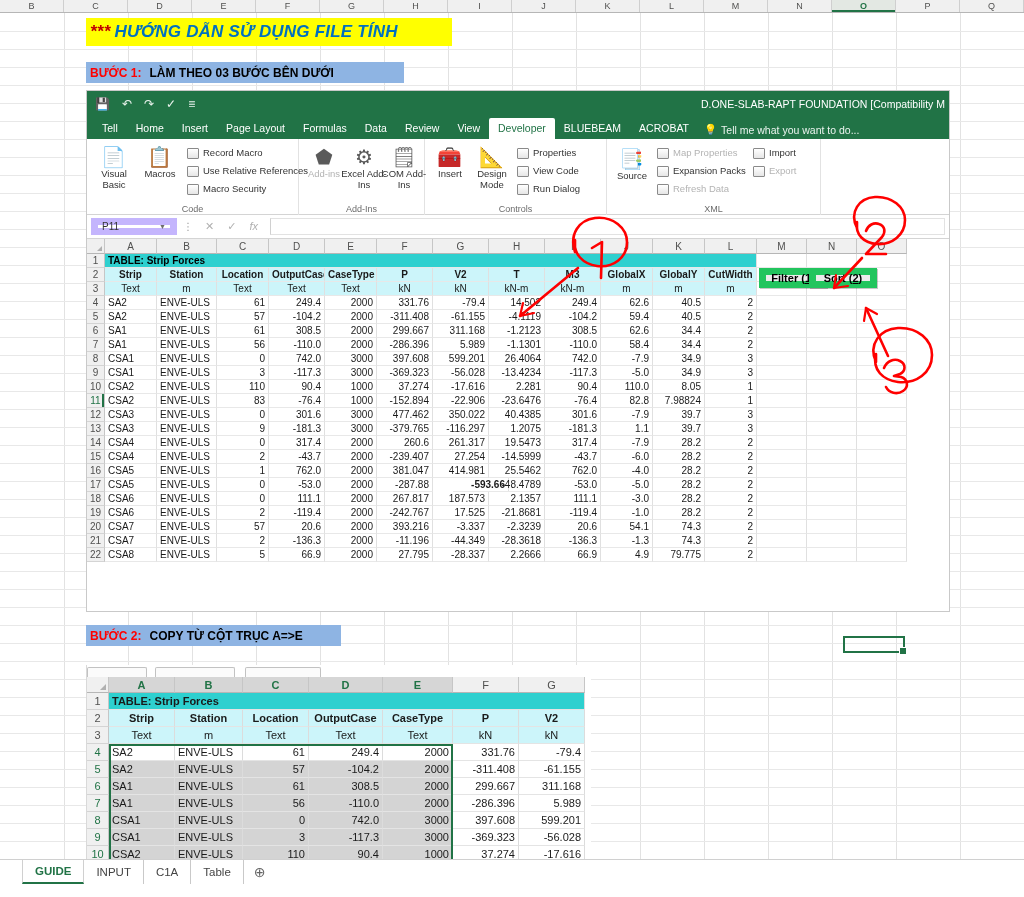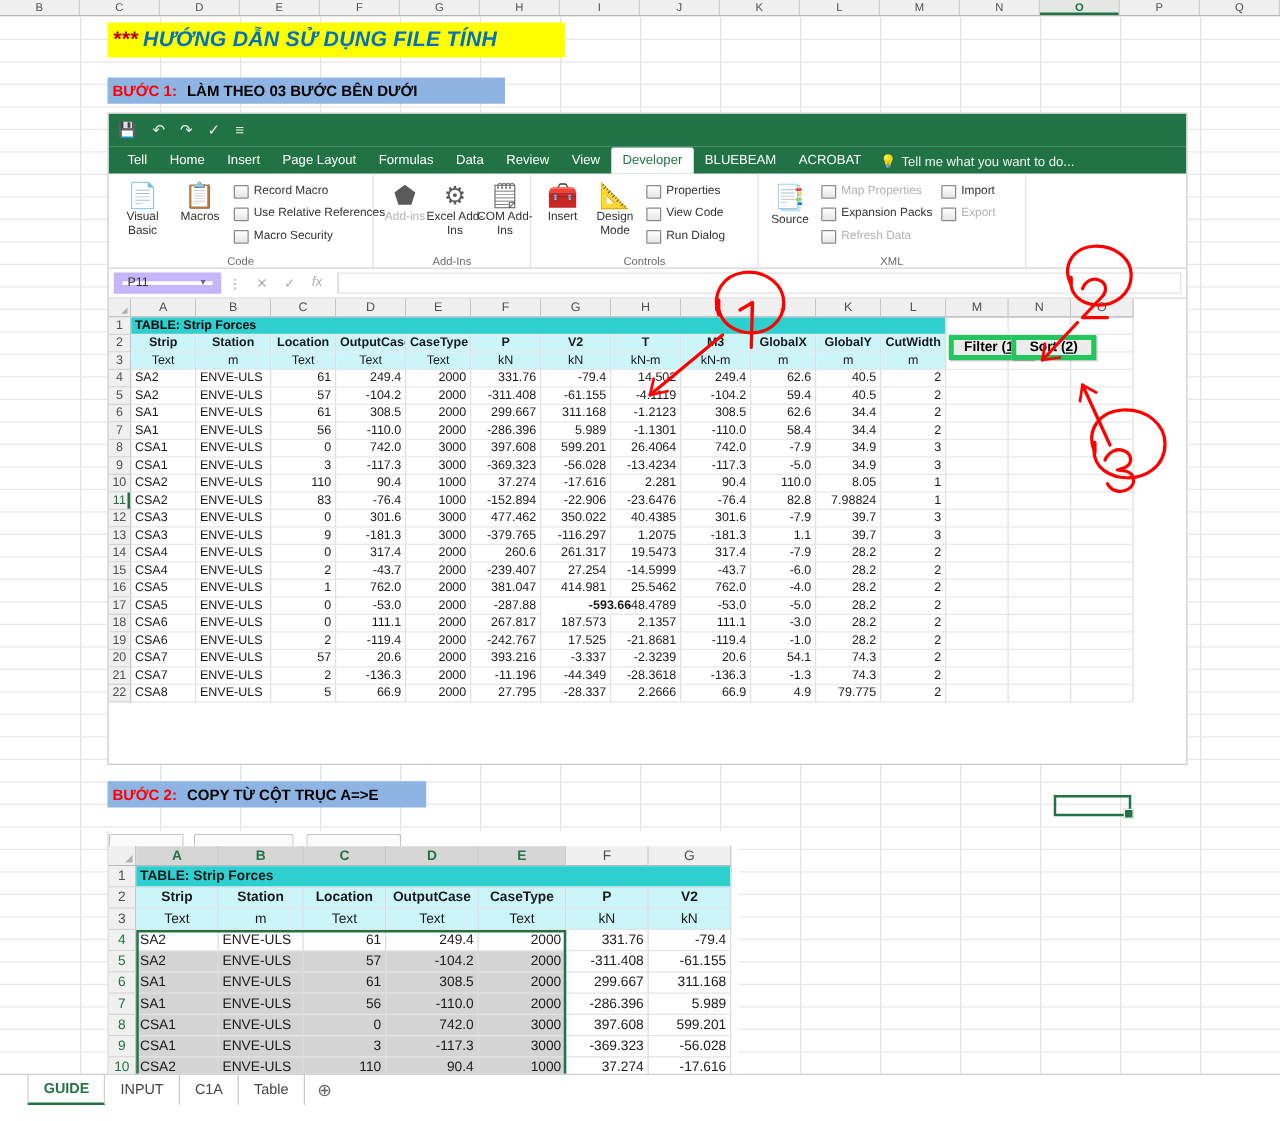--- a/index.html
+++ b/index.html
@@ -153,21 +153,21 @@
     border-right:1px solid #e0e0e0; border-bottom:1px solid #e8e8e8;
     overflow:hidden; white-space:nowrap; padding:0 3px; color:#1a1a1a;
   }
   .cell.num { text-align:right; }
   .cell.teal { background:#2ed0cf; font-weight:bold; color:#000; }
   .cell.hdr { background:#ccf5fa; font-weight:bold; text-align:center; }
   .cell.unit { background:#ccf5fa; text-align:center; }
 
   
   .sheetbtn {
-    position:absolute; background:#ececec; border:4px solid #22c55e;
+    position:absolute; background:#ececec; border:7px solid #22c55e;
     font-size:11px; font-weight:bold; color:#000;
     display:flex; align-items:center; justify-content:center;
     box-shadow:1px 1px 0 rgba(0,0,0,.22);
   }
   .sheetbtn u { text-decoration:underline; }
 
   
   #xl2 {
     position:absolute; left:86px; top:665px; width:505px; height:195px;
     background:#ffffff; overflow:hidden; border-left:1px solid #d9d9d9;
@@ -351,20 +351,21 @@
 <div id="xl">
 
   <div id="xl-titlebar">
     <div id="qat">
       <span class="qi">💾</span>
       <span class="qi">↶</span>
       <span class="qi">↷</span>
       <span class="qi">✓</span>
       <span class="qi">≡</span>
     </div>
+    <div id="xl-doctitle">D.ONE-SLAB-RAPT FOUNDATION  [Compatibility M</div>
   </div>
 
   <div id="xl-tabs">
       <div class="tab">Tell</div>
       <div class="tab">Home</div>
       <div class="tab">Insert</div>
       <div class="tab">Page Layout</div>
       <div class="tab">Formulas</div>
       <div class="tab">Data</div>
       <div class="tab">Review</div>

